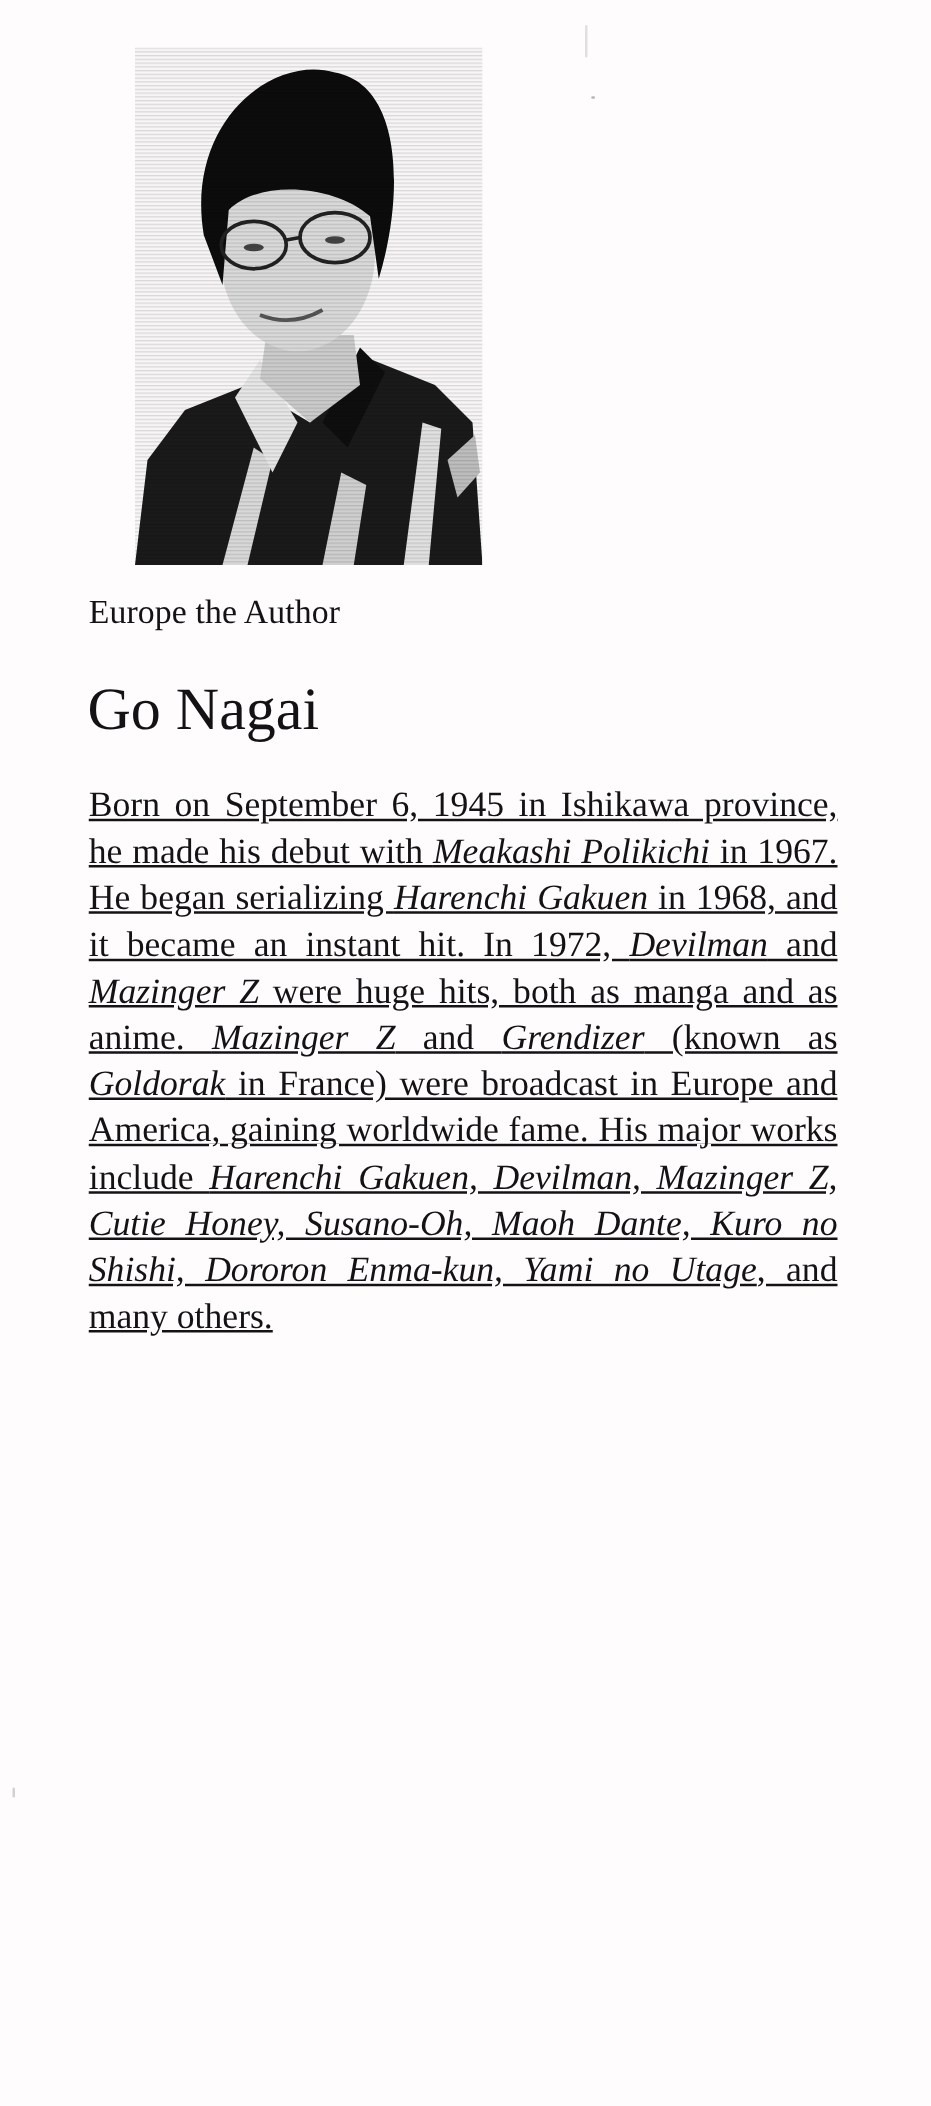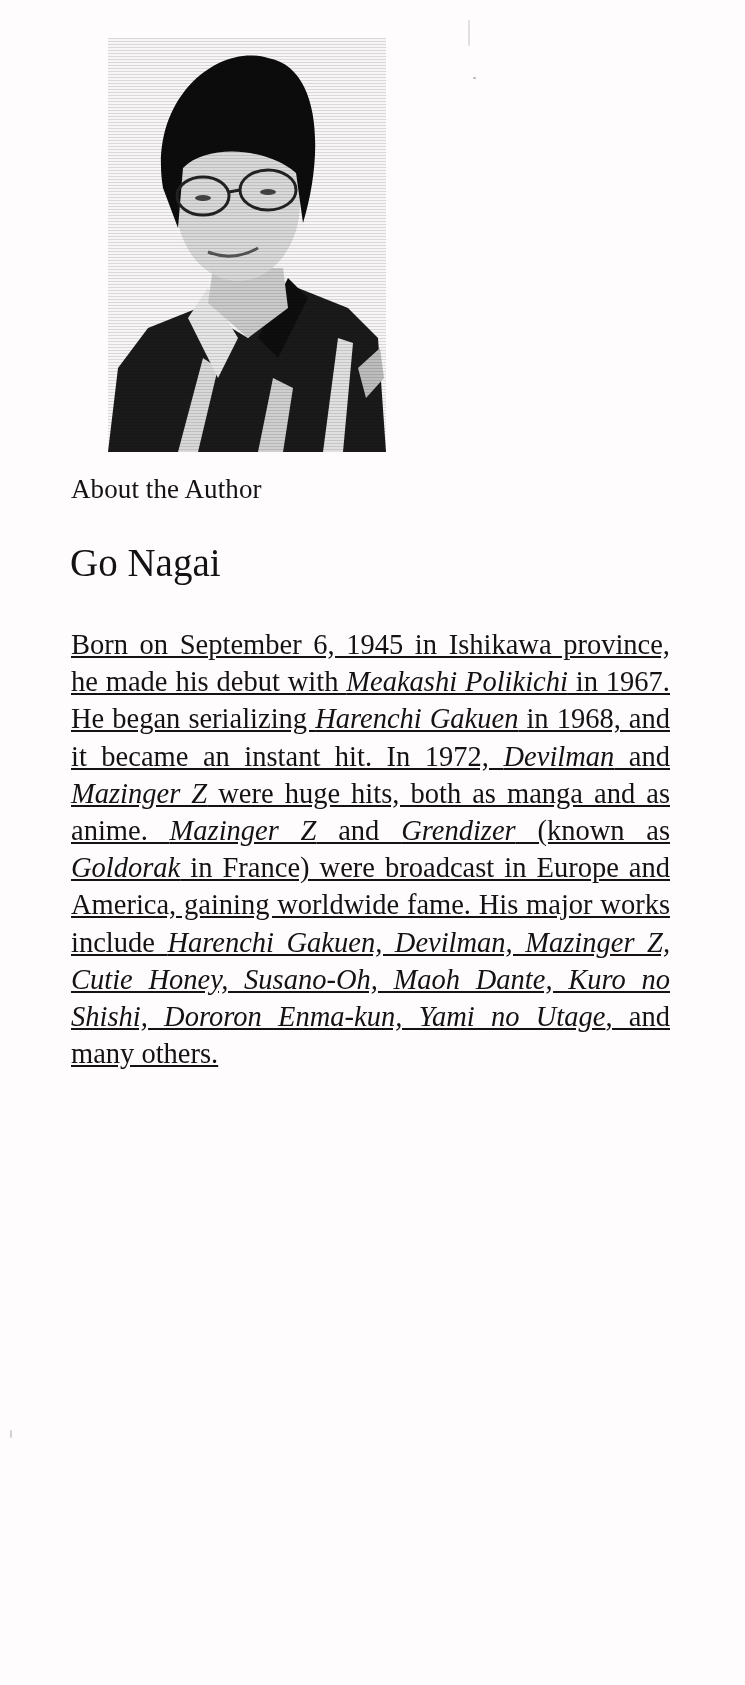--- a/index.html
+++ b/index.html
@@ -14,21 +14,21 @@
     position:absolute; left:108px; top:38px; width:278px; height:414px;
     overflow:hidden; background:#f6f4f5;
   }
   .photo svg { display:block; width:100%; height:100%; }
   .label {
     position:absolute; left:71px; top:474px;
     font-size:27px; letter-spacing:0.1px;
   }
   .name {
     position:absolute; left:70px; top:540px;
-    font-size:39px;
+    font-size:48px;
   }
   .bio {
     position:absolute; left:71px; top:626px; width:599px;
     font-size:28.5px; line-height:37.2px;
     text-align:justify; margin:0;text-decoration:underline;
   }
   .bio i { font-style:italic; }
   .speck { position:absolute; background:#b9b4b8; border-radius:1px; }
 </style>
 </head>
@@ -63,20 +63,20 @@
     <ellipse cx="160" cy="152" rx="28" ry="20" fill="none" stroke="#222" stroke-width="3"></ellipse>
     <line x1="121" y1="154" x2="132" y2="152" stroke="#222" stroke-width="3"></line>
 
     <ellipse cx="95" cy="160" rx="8" ry="3" fill="#444"></ellipse>
     <ellipse cx="160" cy="154" rx="8" ry="3" fill="#444"></ellipse>
     <path d="M100 214 Q125 224 150 210" stroke="#555" stroke-width="3" fill="none"></path>
     <rect width="278" height="414" fill="url(#ht)"></rect>
   </svg>
 </div>
 
-<div class="label">About the Author</div>
+<div class="label">Europe the Author</div>
 <div class="name">Go Nagai</div>
 
 <p class="bio" id="bio"><span>Born on September 6, 1945 in Ishikawa province, he made his debut with </span><i>Meakashi Polikichi</i><span> in 1967. He began serializing </span><i>Harenchi Gakuen</i><span> in 1968, and it became an instant hit. In 1972, </span><i>Devilman</i><span> and </span><i>Mazinger Z</i><span> were huge hits, both as manga and as anime. </span><i>Mazinger Z</i><span> and </span><i>Grendizer</i><span> (known as </span><i>Goldorak</i><span> in France) were broadcast in Europe and America, gaining worldwide fame. His major works include </span><i>Harenchi Gakuen, Devilman, Mazinger Z, Cutie Honey, Susano-Oh, Maoh Dante, Kuro no Shishi, Dororon Enma-kun, Yami no Utage</i><span>, and many others.</span></p>
 
 <div class="speck" style="left:468px;top:20px;width:2px;height:26px;opacity:.4"></div>
 <div class="speck" style="left:473px;top:77px;width:3px;height:2px"></div>
 <div class="speck" style="left:10px;top:1430px;width:2px;height:8px;opacity:.6"></div>
 
 </body></html>

